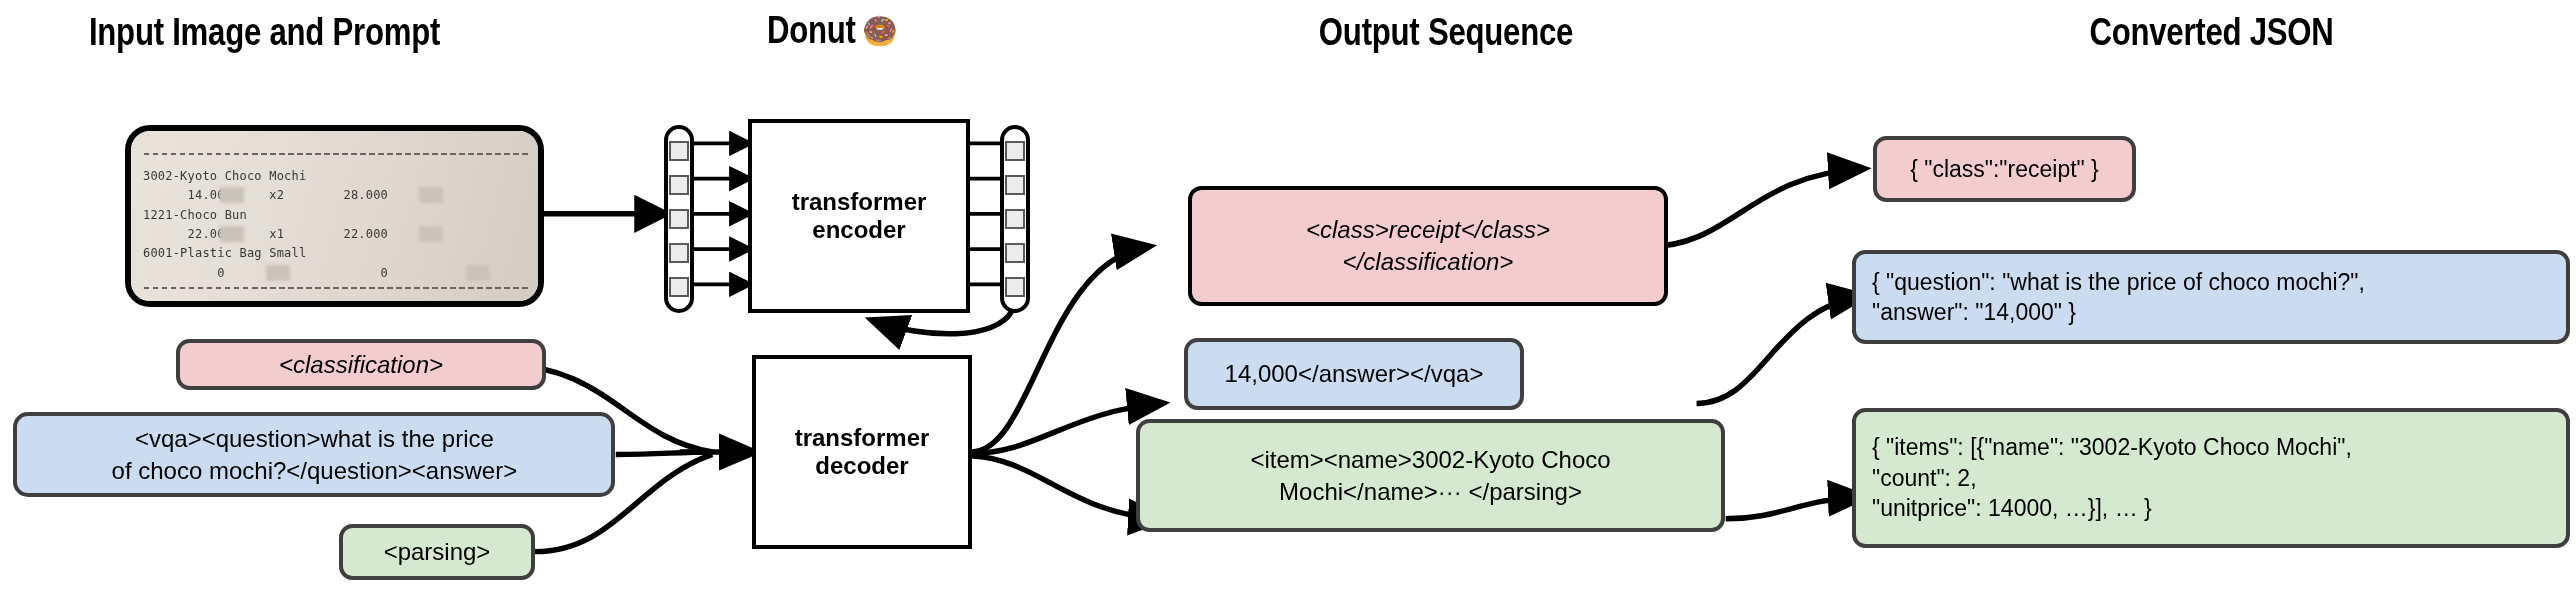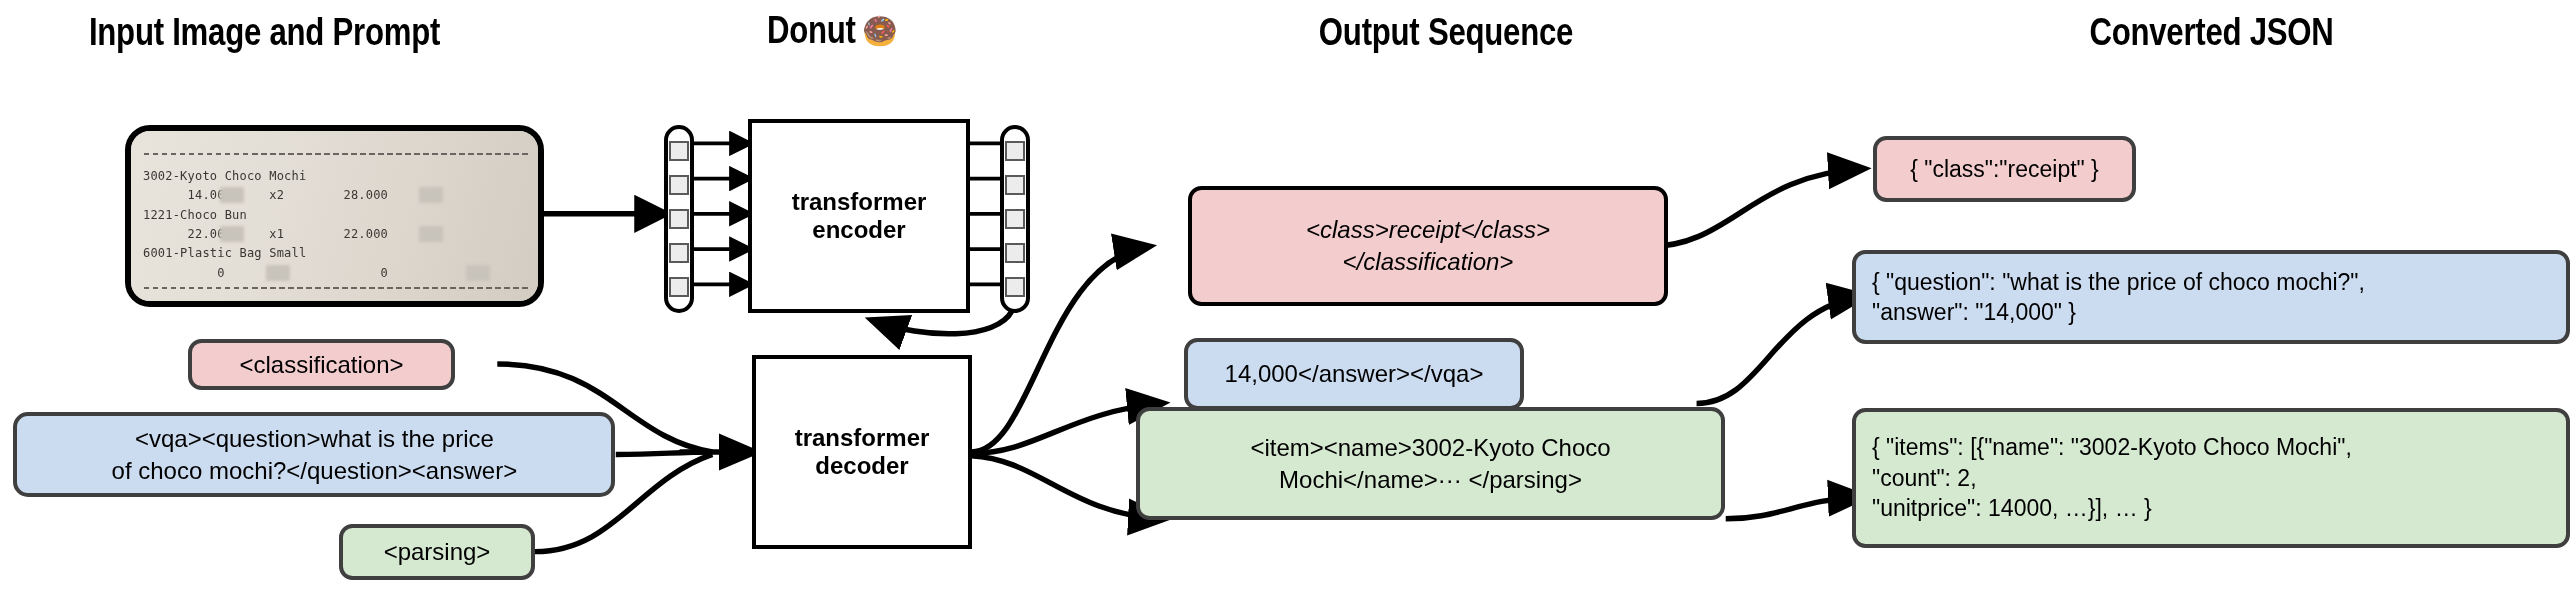--- a/index.html
+++ b/index.html
@@ -163,21 +163,21 @@
   </div>
 
   <div class="strip" style="left:1000px;top:125px;width:30px;height:188px;">
     <span class="tok"></span>
     <span class="tok"></span>
     <span class="tok"></span>
     <span class="tok"></span>
     <span class="tok"></span>
   </div>
 
-  <div class="rbox pink" style="left:188px;top:339px;width:267px;height:51px;">
+  <div class="rbox pink" style="left:176px;top:339px;width:370px;height:51px;font-style:italic;">
     <span>&lt;classification&gt;</span>
   </div>
 
   <div class="rbox blue" style="left:13.4px;top:412px;width:602px;height:85px;border-radius:15px;">
     <span>&lt;vqa&gt;&lt;question&gt;what is the price
 of choco mochi?&lt;/question&gt;&lt;answer&gt;</span>
   </div>
 
   <div class="rbox green" style="left:339px;top:524px;width:196px;height:56px;">
     <span>&lt;parsing&gt;</span>
@@ -190,21 +190,21 @@
 
   <div class="rbox pink hardborder" style="left:1188px;top:186px;width:480px;height:120px;font-style:italic;">
     <span>&lt;class&gt;receipt&lt;/class&gt;
 &lt;/classification&gt;</span>
   </div>
 
   <div class="rbox blue" style="left:1184px;top:338px;width:340px;height:72px;text-align:right;">
     <span>14,000&lt;/answer&gt;&lt;/vqa&gt;</span>
   </div>
 
-  <div class="rbox green" style="left:1136px;top:407px;width:589px;height:113px;align-items:center;">
+  <div class="rbox green" style="left:1136px;top:419px;width:589px;height:113px;align-items:center;">
     <span>&lt;item&gt;&lt;name&gt;3002-Kyoto Choco
 Mochi&lt;/name&gt;··· &lt;/parsing&gt;</span>
   </div>
 
   <div class="rbox pink" style="left:1873px;top:136px;width:263px;height:66px;font-size:23px;">
     <span>{ "class":"receipt" }</span>
   </div>
 
   <div class="rbox blue left" style="left:1852px;top:250px;width:718px;height:94px;font-size:23px;">
     <span>{ "question": "what is the price of choco mochi?",

